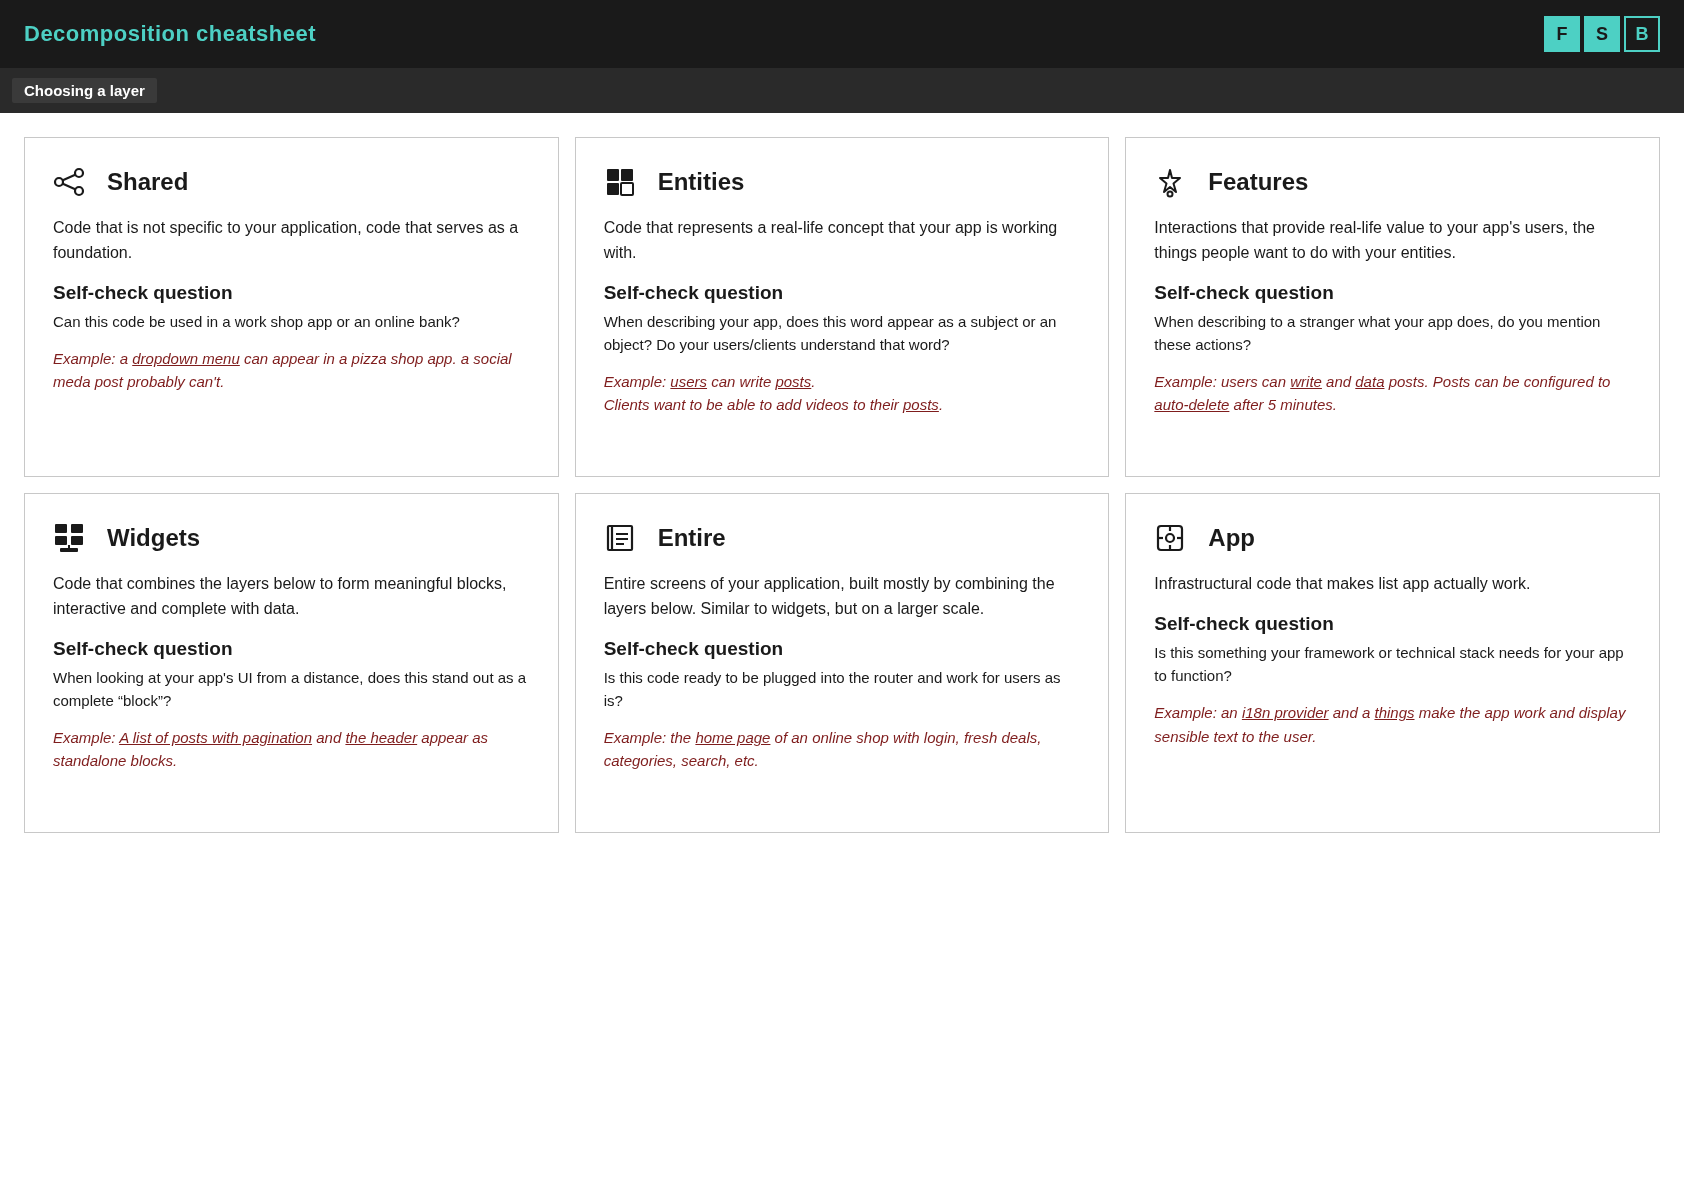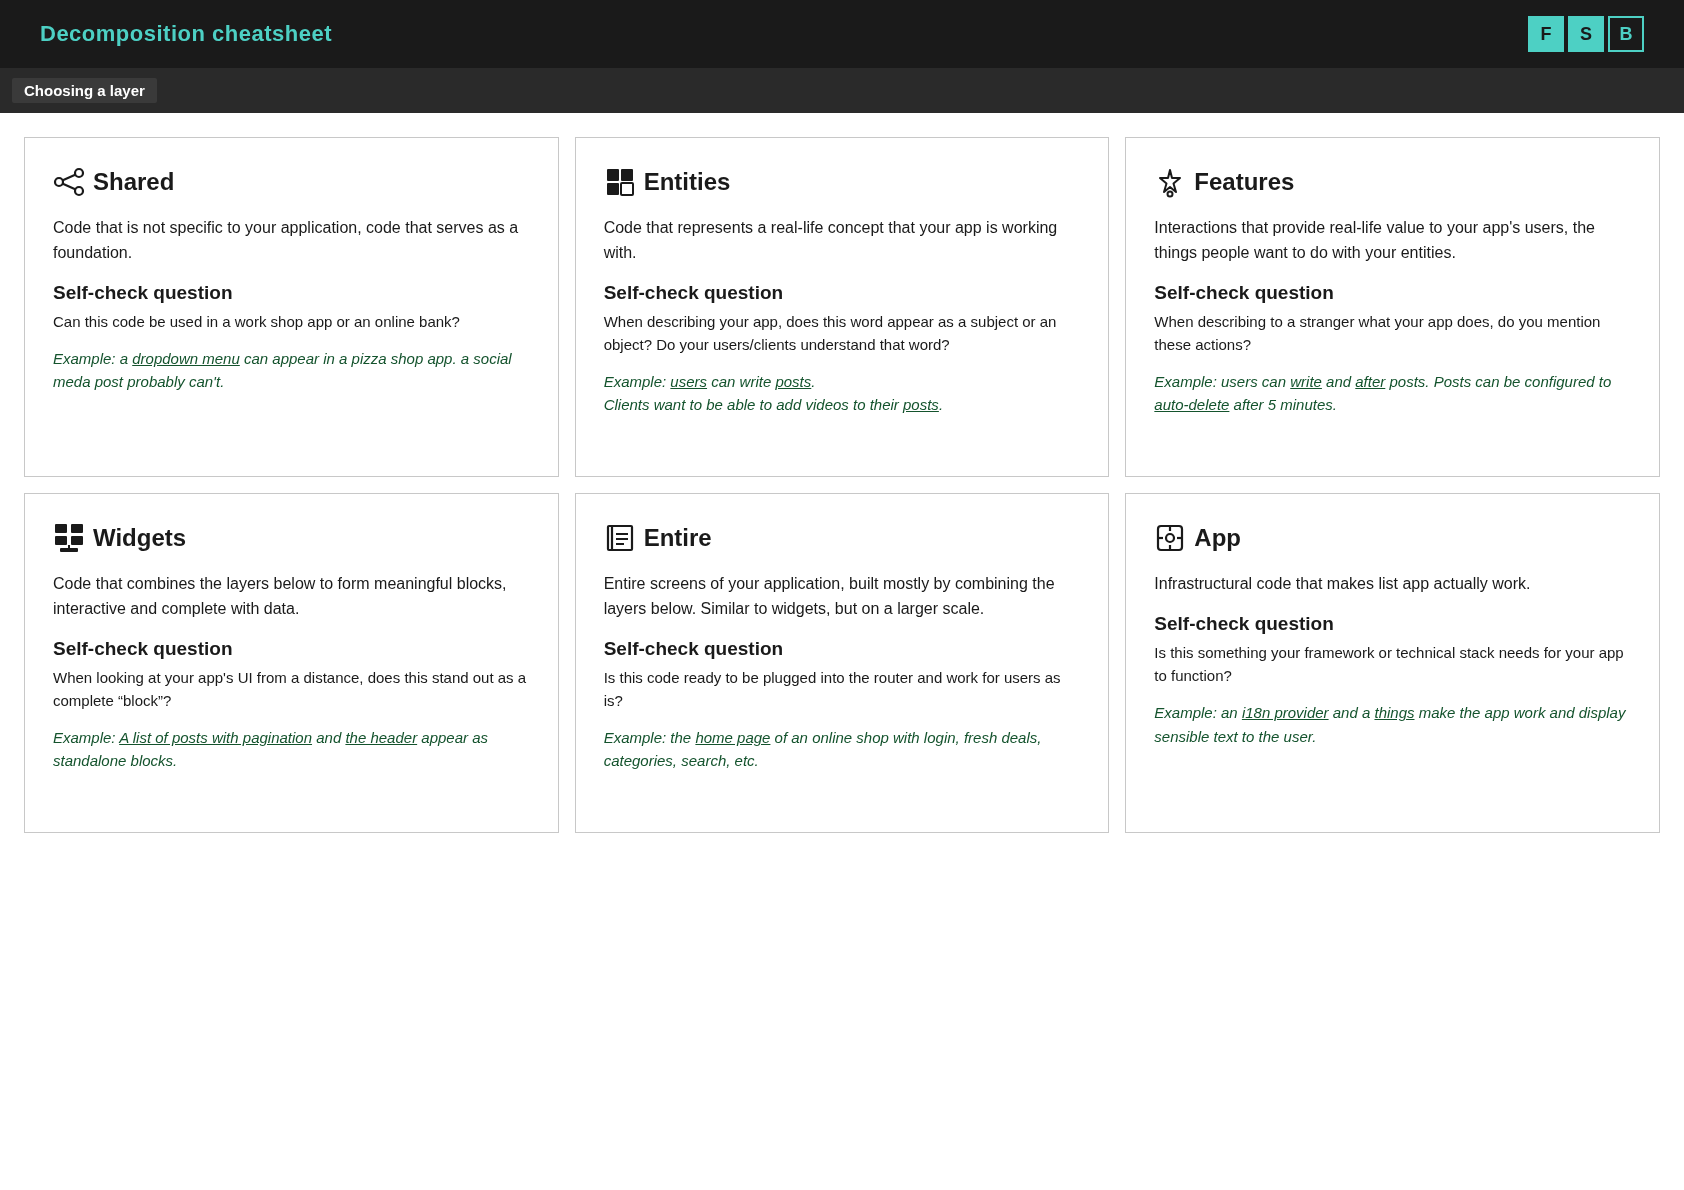--- a/index.html
+++ b/index.html
@@ -4,21 +4,21 @@
   <style>
     * { box-sizing: border-box; margin: 0; padding: 0; }
     body {
       font-family: Arial, sans-serif;
       background: #fff;
       width: 1684px;
       min-height: 1190px;
     }
     .header-bar {
       background: #1a1a1a;
-      padding: 16px 40px;
+      padding: 16px 24px;
       display: flex;
       align-items: center;
       justify-content: space-between;
     }
     .header-title {
       color: #4dd0c4;
       font-size: 22px;
       font-weight: 700;
       letter-spacing: 0.5px;
     }
@@ -61,21 +61,21 @@
     }
     .card {
       border: 1.5px solid #c8c8c8;
       padding: 28px 28px 32px 28px;
       background: #fff;
       min-height: 340px;
     }
     .card-header {
       display: flex;
       align-items: center;
-      gap: 8px;
+      gap: 22px;
       margin-bottom: 18px;
     }
     .card-title {
       font-size: 24px;
       font-weight: 700;
       color: #1a1a1a;
     }
     .card-description {
       font-size: 16px;
       color: #1a1a1a;
@@ -89,21 +89,21 @@
       margin-bottom: 6px;
     }
     .self-check-text {
       font-size: 15px;
       color: #1a1a1a;
       line-height: 1.55;
       margin-bottom: 14px;
     }
     .example-text {
       font-size: 15px;
-      color: #14532d;
+      color: #7f1d1d;
       font-style: italic;
       line-height: 1.55;
     }
     .example-text u {
       font-style: italic;
     }
     
     .icon-svg {
       width: 32px;
       height: 32px;
@@ -176,21 +176,21 @@
           <path d="M16 4 L14 12 L6 12 L12.5 17.5 L10 26 L16 21 L22 26 L19.5 17.5 L26 12 L18 12 Z" stroke="#1a1a1a" stroke-width="2" fill="none" stroke-linejoin="round"></path>
           <circle cx="16" cy="28" r="2.5" stroke="#1a1a1a" stroke-width="2" fill="none"></circle>
         </svg>
       </div>
       <span class="card-title">Features</span>
     </div>
     <p class="card-description">Interactions that provide real-life value to your app's users, the things people want to do with your entities.</p>
     <p class="self-check-label">Self-check question</p>
     <p class="self-check-text">When describing to a stranger what your app does, do you mention these actions?</p>
     <p class="example-text">
-      Example: users can <u>write</u> and <u>after</u> posts. Posts can be configured to <u>auto-delete</u> after 5 minutes.
+      Example: users can <u>write</u> and <u>data</u> posts. Posts can be configured to <u>auto-delete</u> after 5 minutes.
     </p>
   </div>
 
   <div class="card">
     <div class="card-header">
       <div class="icon-svg">
         <svg viewBox="0 0 32 32" fill="none" xmlns="http://www.w3.org/2000/svg">
           <rect x="2" y="2" width="12" height="9" rx="1" fill="#1a1a1a"></rect>
           <rect x="18" y="2" width="12" height="9" rx="1" fill="#1a1a1a"></rect>
           <rect x="2" y="14" width="12" height="9" rx="1" fill="#1a1a1a"></rect>

